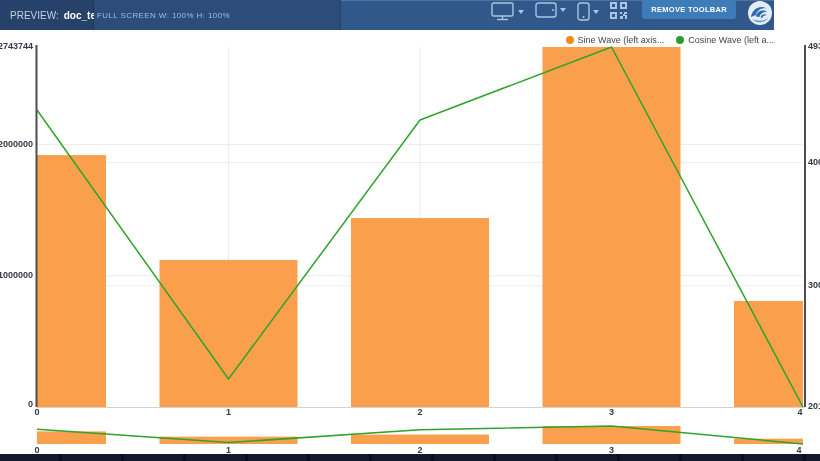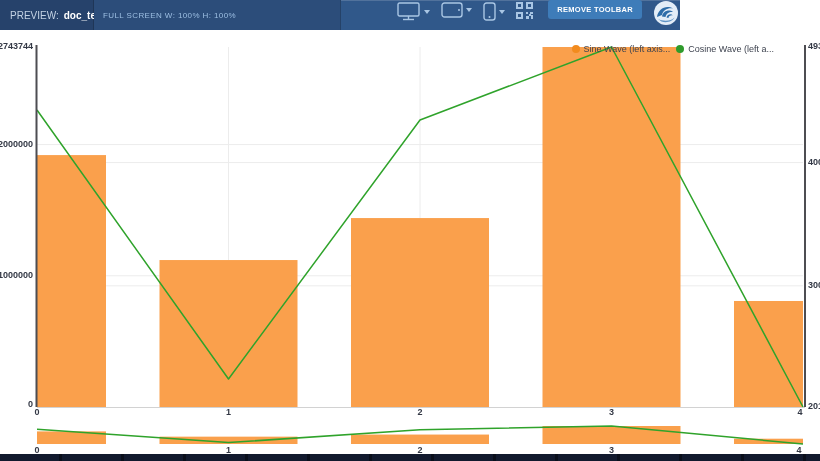--- a/index.html
+++ b/index.html
@@ -1,38 +1,38 @@
 <!DOCTYPE html>
 <html><head>
 <meta charset="utf-8">
 <style>
   html,body{margin:0;padding:0;background:#fff;font-family:"Liberation Sans",sans-serif;}
   .stage{position:relative;width:820px;height:461px;overflow:hidden;background:#fff;}
 
   
-  .toolbar{position:absolute;top:0;left:0;width:680px;height:30px;background:#30588A;
+  .toolbar{position:absolute;top:0;left:0;width:774px;height:30px;background:#30588A;
            box-shadow:inset 0 1px 0 rgba(255,255,255,.16);display:flex;align-items:stretch;}
   .tb-sec{display:flex;align-items:center;height:30px;box-sizing:border-box;}
   .tb-sec1{width:94px;background:#26426B;padding-left:10px;border-right:1px solid rgba(0,0,0,.18);}
-  .tb-sec2{width:247px;background:#2C4D7A;padding-left:9px;border-right:1px solid rgba(0,0,0,.14);}
+  .tb-sec2{width:247px;background:#2C4D7A;padding-left:3px;border-right:1px solid rgba(0,0,0,.14);}
   .tb-preview-label{font-size:10px;color:#C3D2E4;margin-right:5px;}
   .tb-doc{font-size:10px;font-weight:bold;color:#fff;}
   .tb-fullscreen{font-size:8px;color:#9DBFE3;letter-spacing:.4px;}
   .tb-right{margin-left:auto;display:flex;align-items:flex-start;gap:7px;padding-right:1px;}
   .dev-btn{display:flex;align-items:center;gap:3px;background:none;border:none;padding:2px;cursor:pointer;}
   .caret{width:0;height:0;border-left:3px solid transparent;border-right:3px solid transparent;border-top:4px solid #A9C6E4;}
   .qr-btn{background:none;border:none;padding:2px;cursor:pointer;display:flex;align-items:center;}
   .remove-btn{background:#3E7CB9;color:#fff;border:none;border-radius:3px;font-family:"Liberation Sans",sans-serif;
               font-size:7.5px;font-weight:bold;letter-spacing:.3px;padding:5px 9px;margin-left:6px;cursor:pointer;}
   .logo-btn{background:none;border:none;padding:0;margin-left:4px;cursor:pointer;display:flex;align-items:center;}
 
   
   .chart-area{position:absolute;top:30px;left:0;width:820px;height:431px;background:#fff;}
   #chart-svg{position:absolute;top:0;left:0;}
-  .legend{position:absolute;top:14px;right:46px;display:flex;gap:6px;align-items:center;}
+  .legend{position:absolute;top:5px;right:46px;display:flex;gap:12px;align-items:center;}
   .legend-item{display:flex;align-items:center;gap:4px;cursor:pointer;}
   .legend-dot{width:8px;height:8px;border-radius:50%;}
   .legend-label{font-size:9px;color:#3F4450;white-space:nowrap;}
   .tick{font:bold 9px "Liberation Sans",sans-serif;fill:#333845;}
   .xtick{font:bold 9px "Liberation Sans",sans-serif;fill:#333845;}
 
   
   .bottom-strip{position:absolute;left:0;top:454px;width:820px;height:7px;
     background:repeating-linear-gradient(90deg,#121A2E 0px,#121A2E 59px,#0A0F1B 59px,#0A0F1B 62px);}
 </style>

